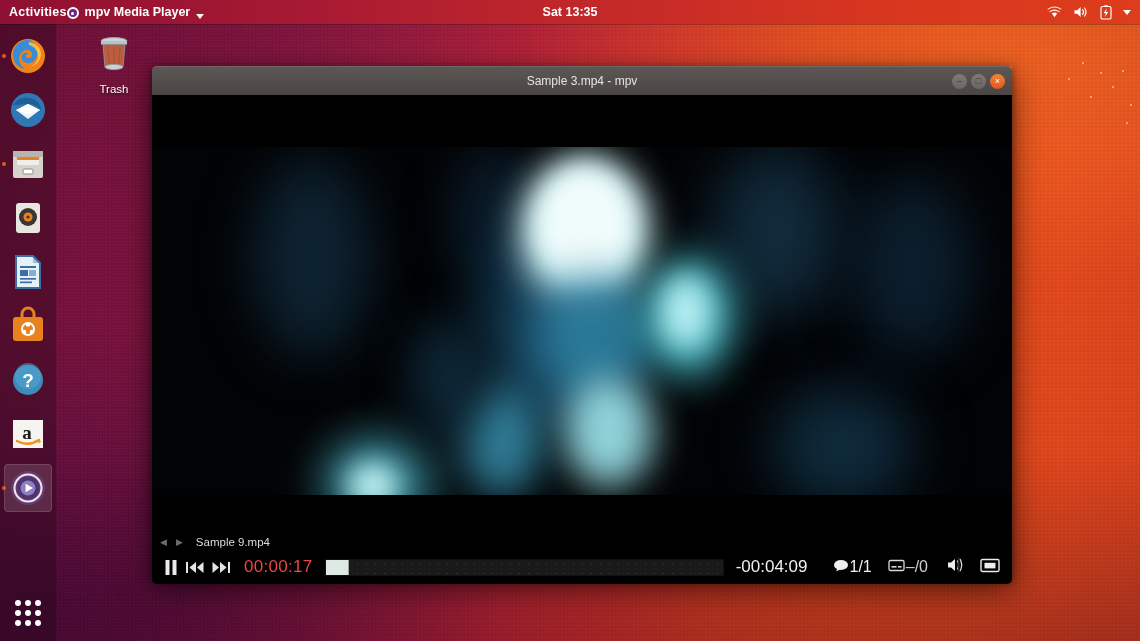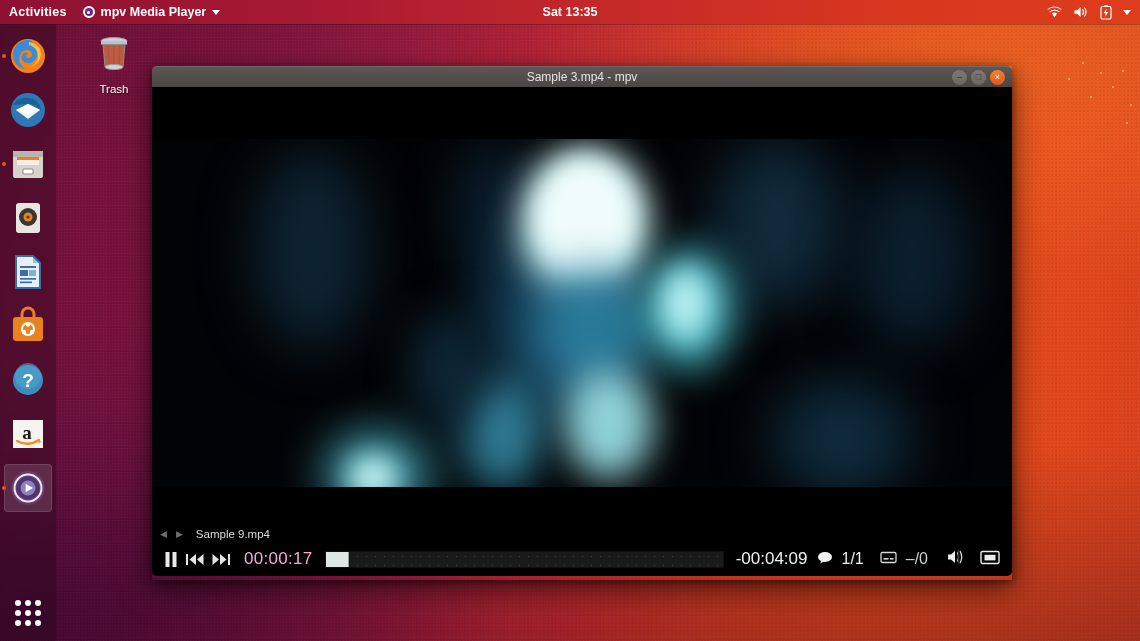--- a/index.html
+++ b/index.html
@@ -35,23 +35,23 @@
   .star { position:absolute; background:#ffd9a8; border-radius:50%; opacity:.75; }
 
   
   #topbar {
     position:absolute; top:0; left:0; right:0; height:24px;
     background:linear-gradient(90deg,#8e1032 0%,#a81a33 28%,#c62a28 55%,#d8371f 78%,#dd3d1c 100%);
     display:flex; align-items:center; color:#fff;
     font-size:12.5px; font-weight:bold; z-index:50;
     box-shadow:0 1px 0 rgba(0,0,0,.25);
   }
-  #topbar .tb-left { display:flex; align-items:center; gap:16px; padding-left:9px; }
+  #topbar .tb-left { display:flex; align-items:center; padding-left:9px; }
   #activities { cursor:pointer; letter-spacing:.2px; }
-  #appmenu { display:flex; align-items:center; gap:6px; cursor:pointer; }
+  #appmenu { display:flex; align-items:flex-end; gap:6px; cursor:pointer; }
   #appmenu .appicon {
     width:12px; height:12px; border-radius:50%;
     border:2px solid #fff; background:#6b2a8a;
     display:inline-block; position:relative;
   }
   #appmenu .appicon::after{
     content:""; position:absolute; left:2.5px; top:2.5px;
     width:3px; height:3px; border-radius:50%; background:#fff;
   }
   .caret-down {
@@ -108,21 +108,21 @@
     color:#fff; font-size:11.5px; margin-top:3px;
     text-shadow:0 1px 2px rgba(0,0,0,.7);
   }
 
   
   #mpvwin {
     position:absolute; left:152px; top:66px; width:860px; height:514px;
     z-index:30; box-shadow:0 10px 30px rgba(0,0,0,.55), 0 2px 8px rgba(0,0,0,.5);
   }
   #titlebar {
-    height:21px; background:linear-gradient(180deg,#5c5755 0%,#4a4644 100%);
+    height:29px; background:linear-gradient(180deg,#5c5755 0%,#4a4644 100%);
     border-top:1px solid #6d6765; display:flex; align-items:center;
     position:relative; border-radius:5px 5px 0 0;
   }
   #titletext {
     position:absolute; left:0; right:0; text-align:center;
     color:#e6e3e0; font-size:12px; pointer-events:none;
   }
   .winbtns { margin-left:auto; display:flex; gap:4px; padding-right:7px; z-index:2; }
   .winbtn {
     width:15px; height:15px; border-radius:50%;
@@ -161,40 +161,40 @@
   }
   .ctlbtn {
     display:flex; align-items:center; justify-content:center;
     cursor:pointer; color:#e9e9e9;
   }
   #btn-pause { width:22px; }
   #btn-prev, #btn-next { width:26px; }
   #timepos {
     font-family:"Liberation Sans", sans-serif;
     font-size:17px; margin-left:10px; margin-right:12px;
-    letter-spacing:.3px; color:#f9a8d4; white-space:nowrap;
+    letter-spacing:.3px; color:#ef4444; white-space:nowrap;
   }
   #seekbar {
     flex:1; height:17px; background:#1a1a1a; position:relative;
     cursor:pointer; border:1px solid #111;
   }
   #seek-fill {
     position:absolute; left:0; top:0; bottom:0; width:40px;
     background:#dfe9e3; border-right:1px solid #9aa49e;
   }
   #seek-dots {
     position:absolute; inset:0;
     background-image:radial-gradient(rgba(255,255,255,0.16) .6px, transparent .7px);
     background-size:9px 9px;
   }
   #timeleft {
-    font-size:17px; margin-left:12px; margin-right:9px;
+    font-size:17px; margin-left:12px; margin-right:25px;
     color:#f0f0f0; white-space:nowrap;
   }
-  .trackgrp { display:flex; align-items:center; gap:9px; cursor:pointer; }
+  .trackgrp { display:flex; align-items:center; gap:1px; cursor:pointer; }
   .trackgrp .tlabel { font-size:16px; color:#f0f0f0; }
   #audio-grp { margin-right:16px; }
   #sub-grp .tlabel { color:#cfcfcf; }
   #vol-btn { margin-left:18px; width:24px; cursor:pointer; }
   #fs-btn  { margin-left:10px; width:24px; cursor:pointer; }
 </style>
 </head>
 <body>
 
 <div id="desktop">

